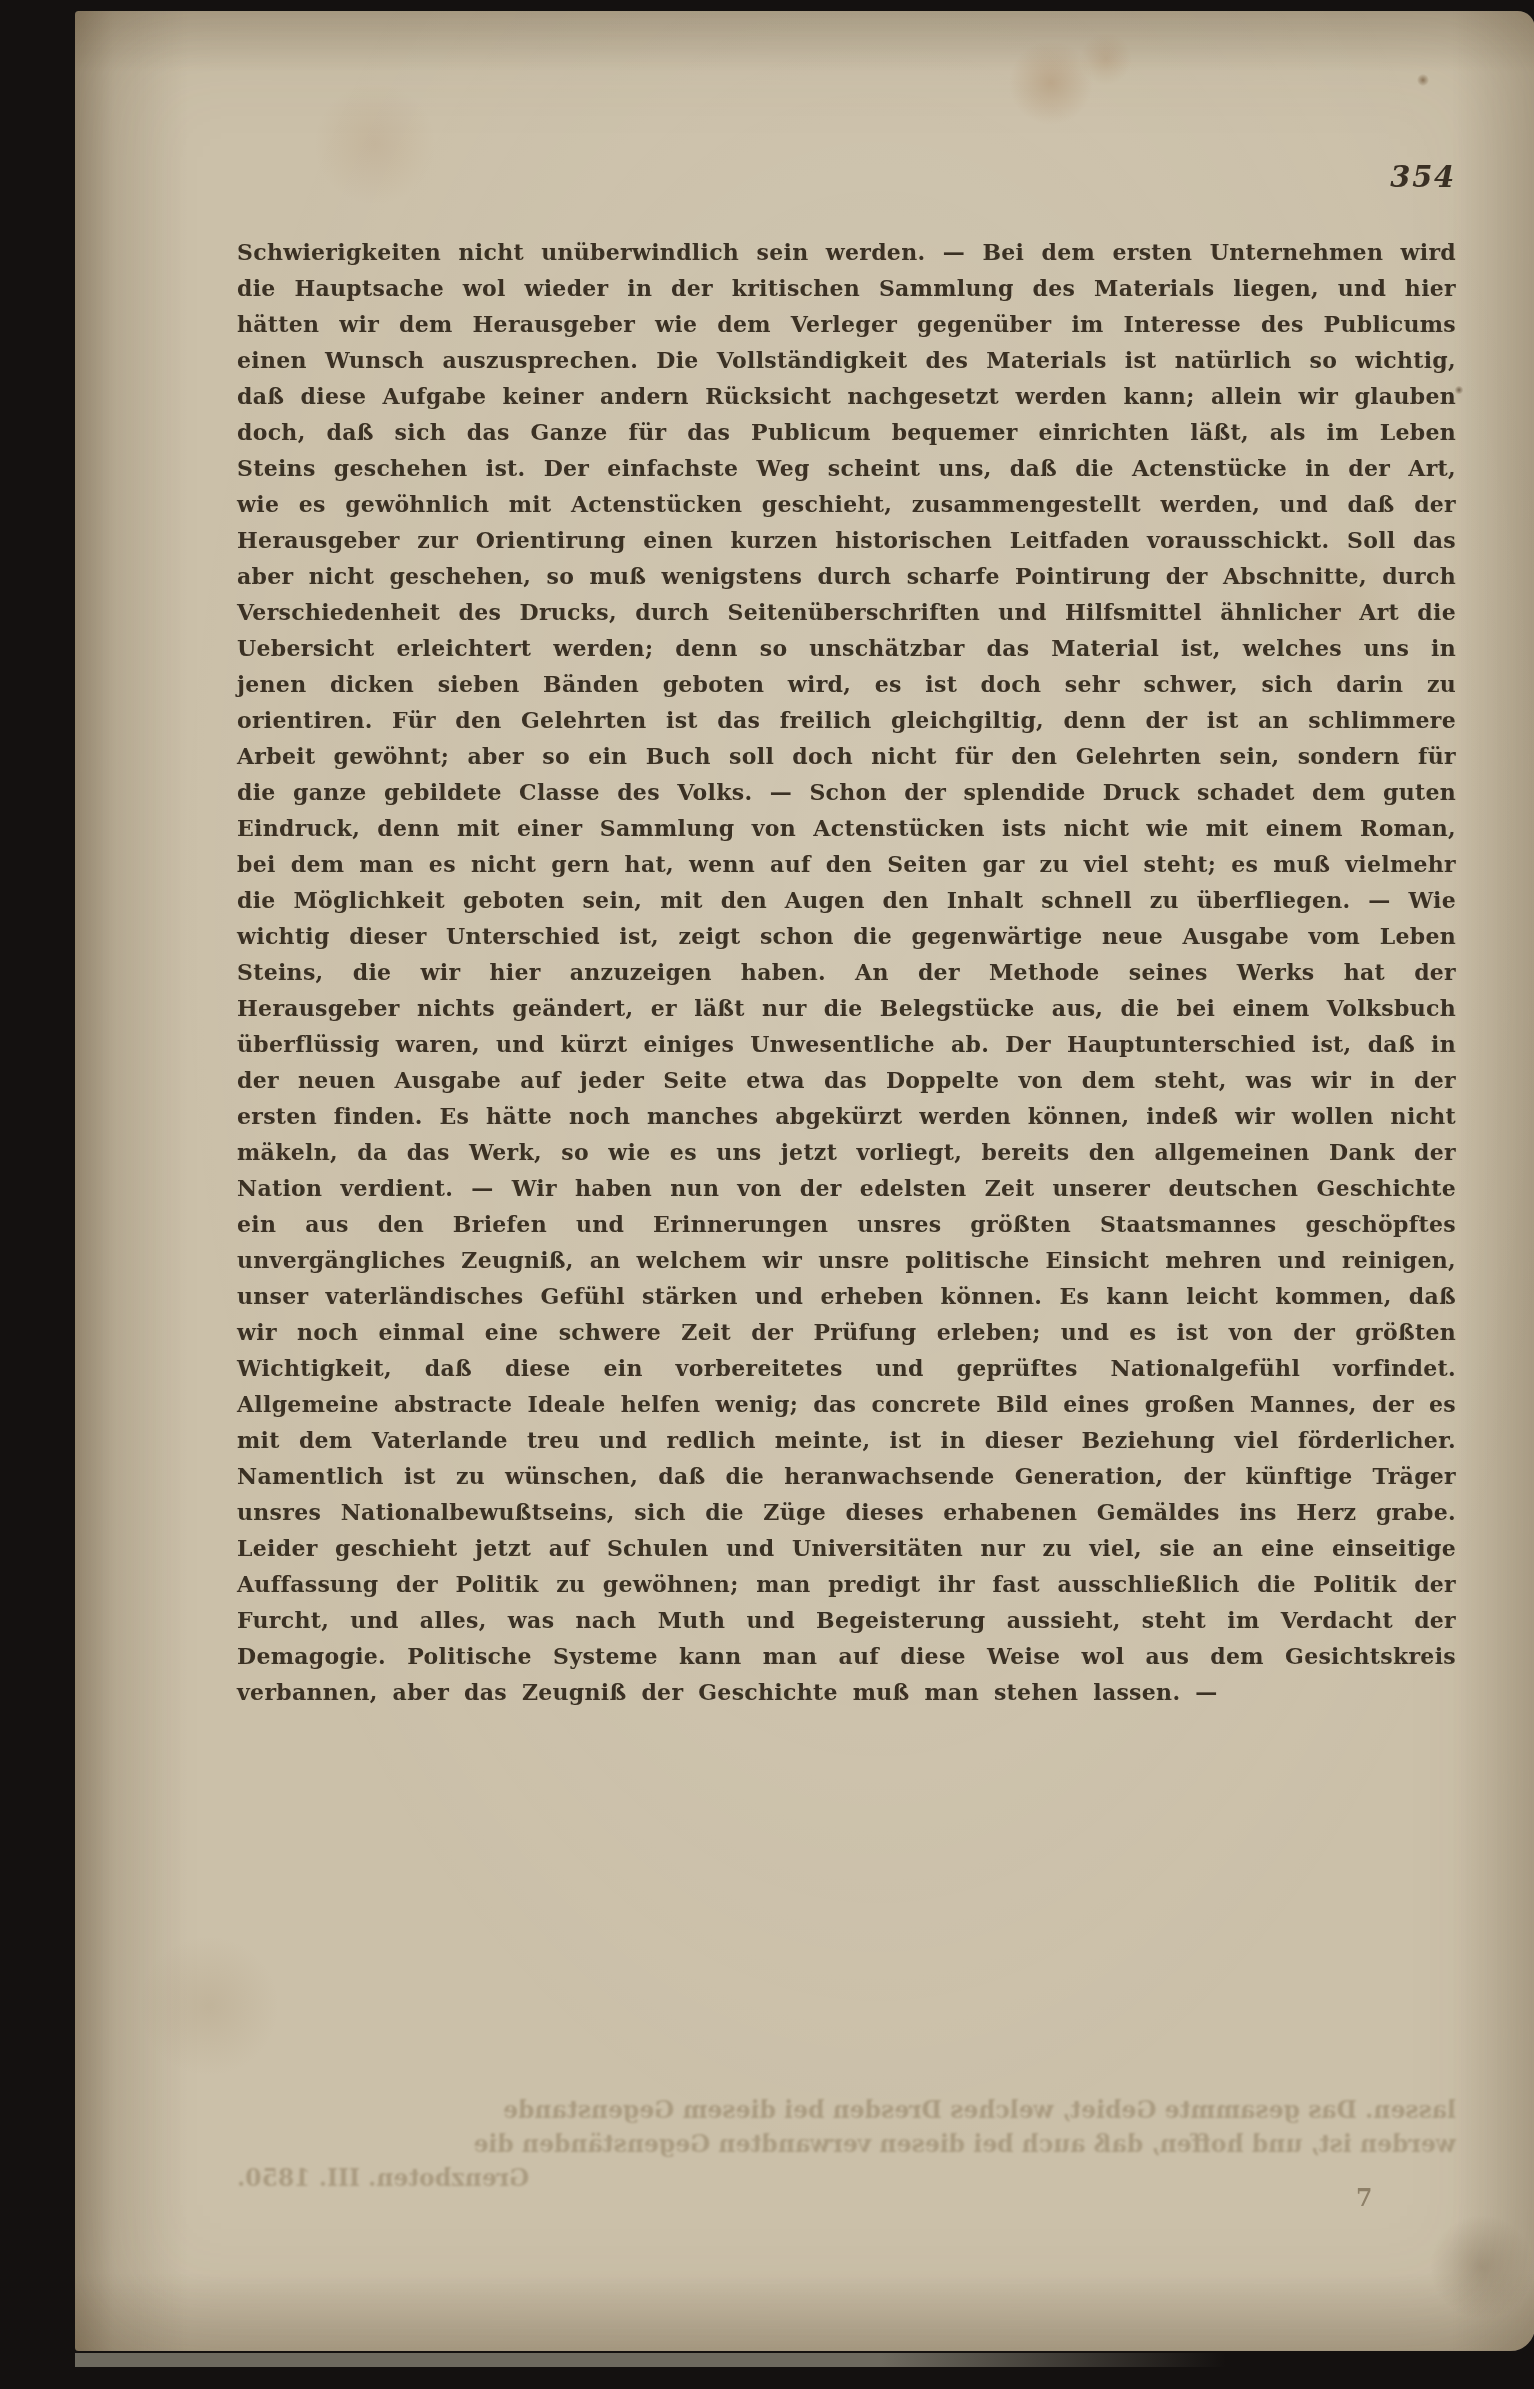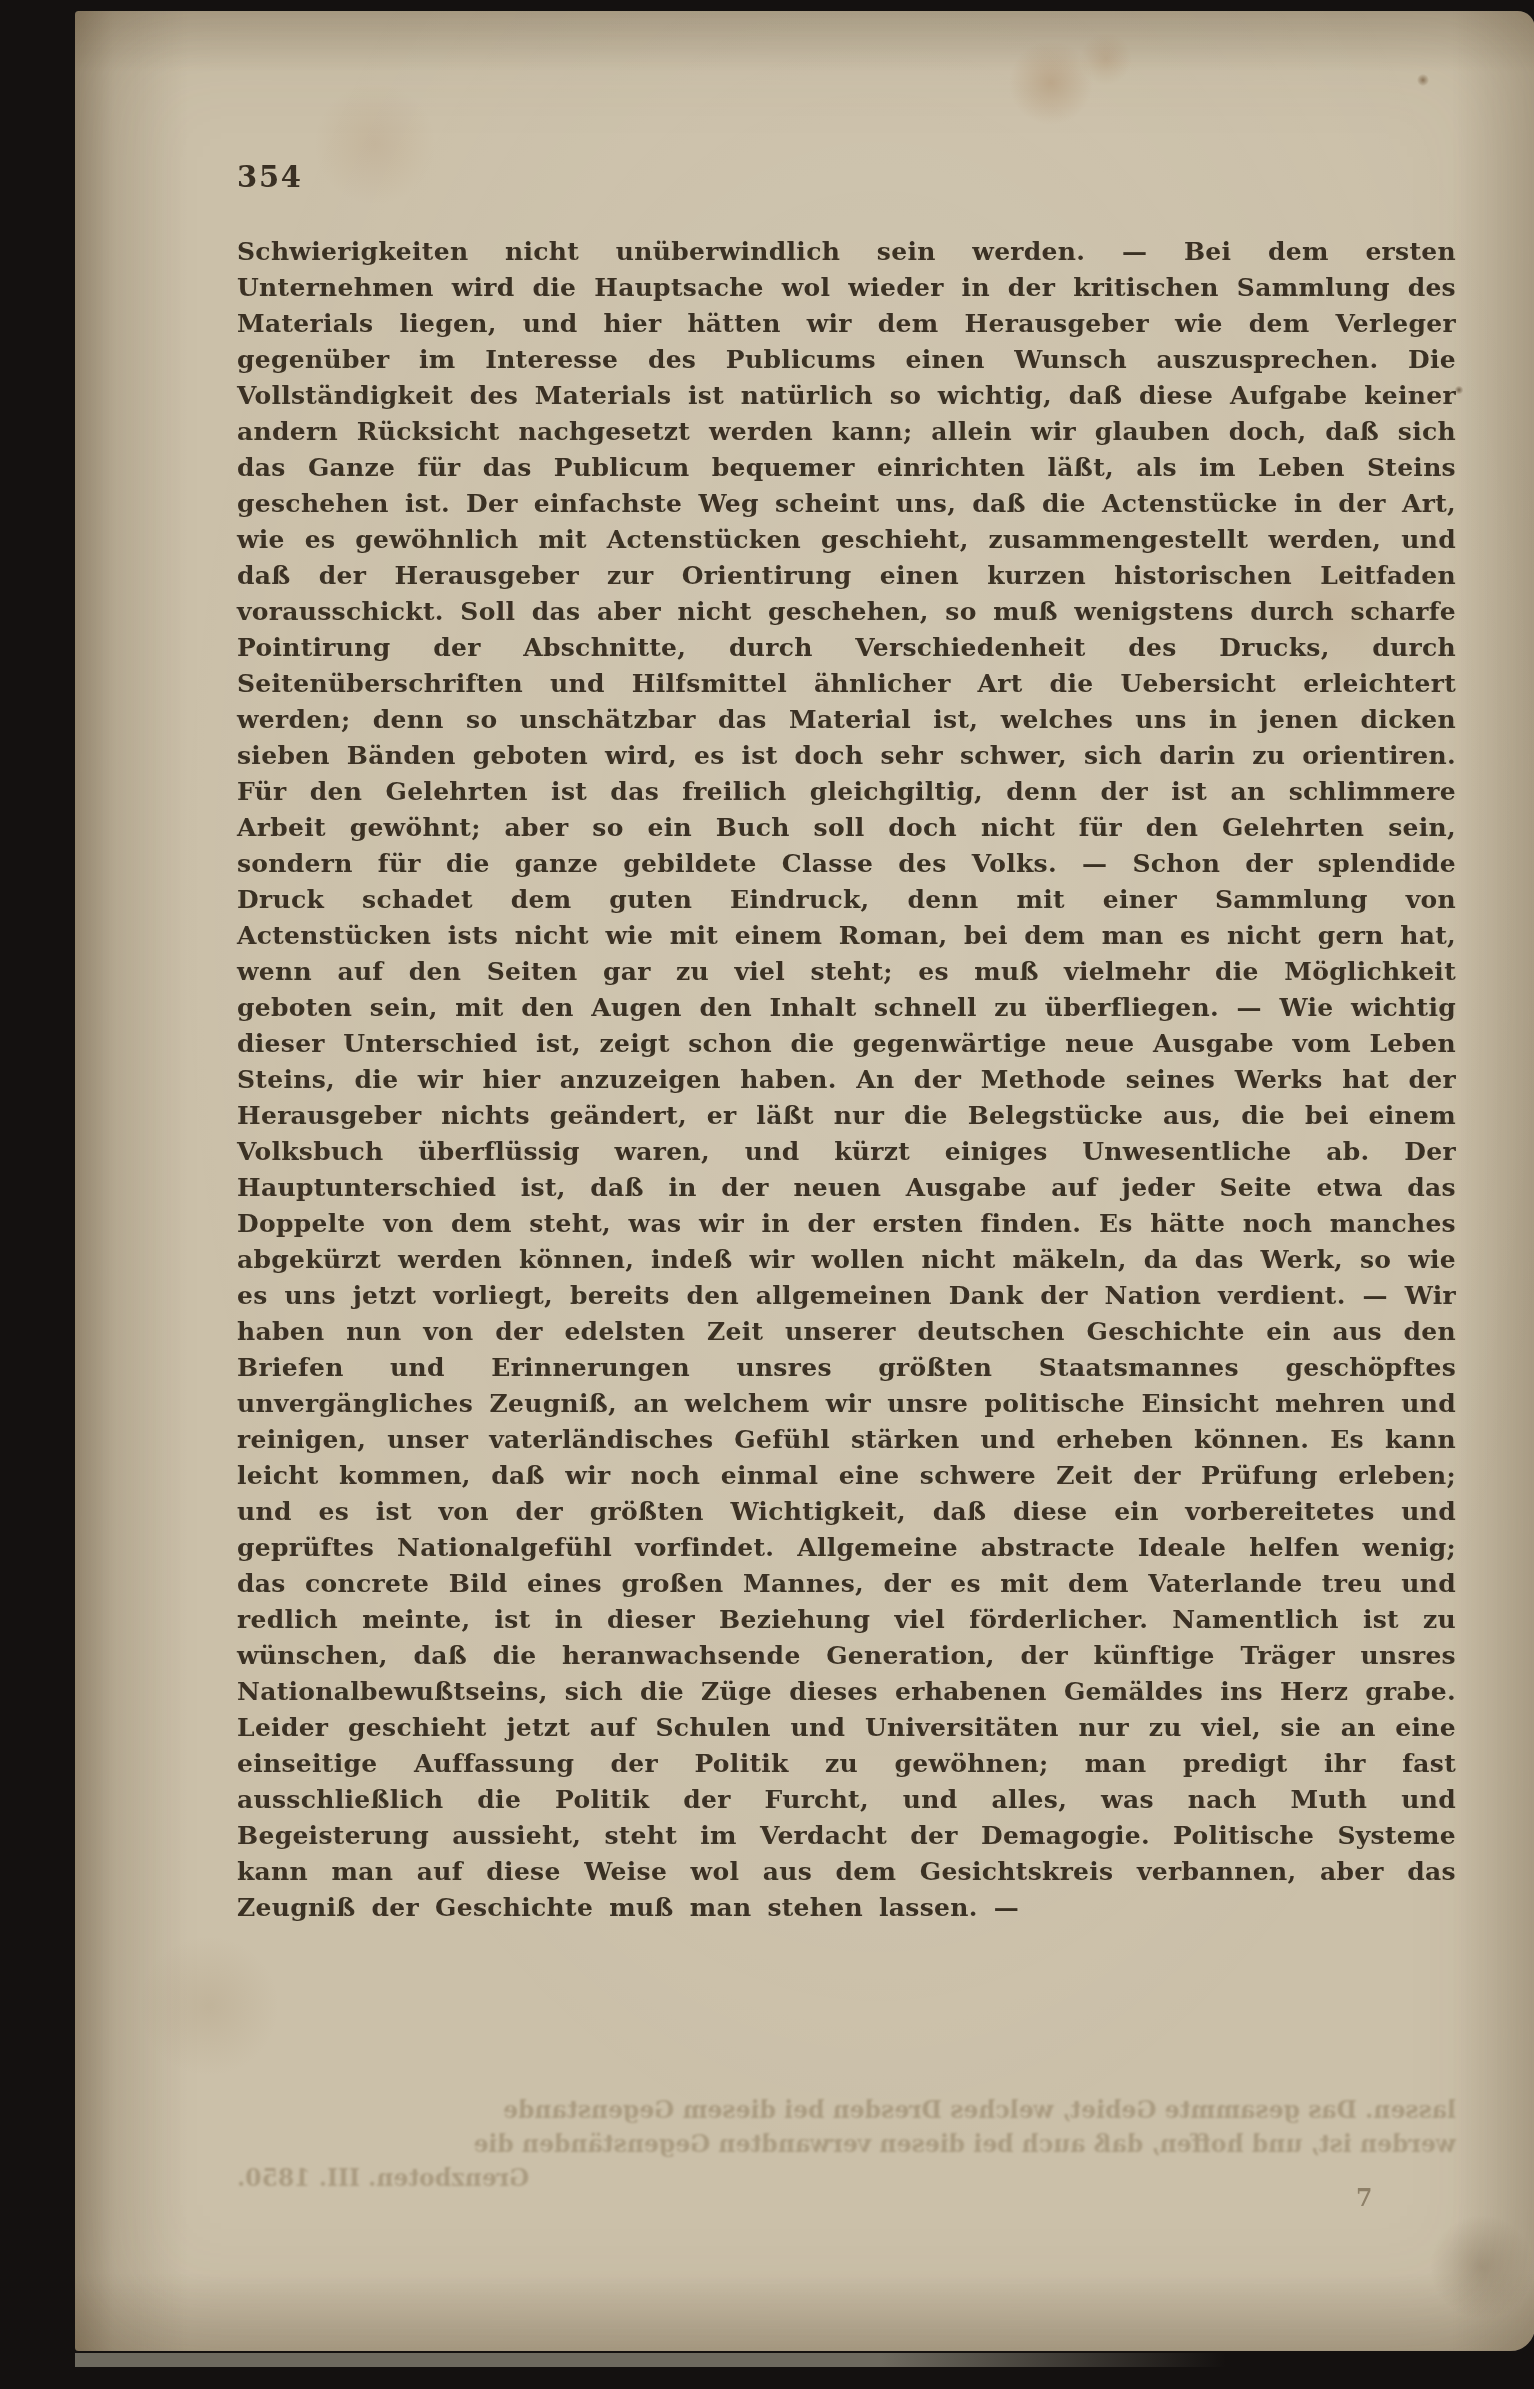--- a/index.html
+++ b/index.html
@@ -38,30 +38,31 @@
       radial-gradient(circle at 1423px 80px,  rgba(90,60,30,0.55) 0, rgba(90,60,30,0) 6.1px),
       radial-gradient(circle at 1459px 390px, rgba(60,40,20,0.6) 0, rgba(60,40,20,0) 4.4px),
       radial-gradient(circle at 375px 144px,  rgba(146,98,52,0.12) 0, rgba(146,98,52,0) 61px),
       radial-gradient(circle at 1334px 610px, rgba(146,98,52,0.10) 0, rgba(146,98,52,0) 78px),
       radial-gradient(circle at 209px 2006px, rgba(120,90,50,0.12) 0, rgba(120,90,50,0) 70px),
       radial-gradient(circle at 1482px 2267px,rgba(80,60,35,0.25) 0, rgba(80,60,35,0) 52px);
   }
   .pagenum {
     position: absolute;
     left: 237px; top: 160px; width: 1219px;
-    text-align: left;
+    text-align: right;
     font-size: 29px;
     font-weight: bold;
     letter-spacing: 1.7px;
     color: #3a3024;
+    font-style: italic;
   }
   .bodytext {
     position: absolute;
     left: 237px; top: 234px; width: 1219px;
-    font-size: 25px;
+    font-size: 22px;
     line-height: 36px;
     font-weight: bold;
     text-align: justify;
     color: #3b3124;
     word-spacing: 7px;
     letter-spacing: 0.3px;
     margin: 0;
   }
   .bleed {
     position: absolute;

